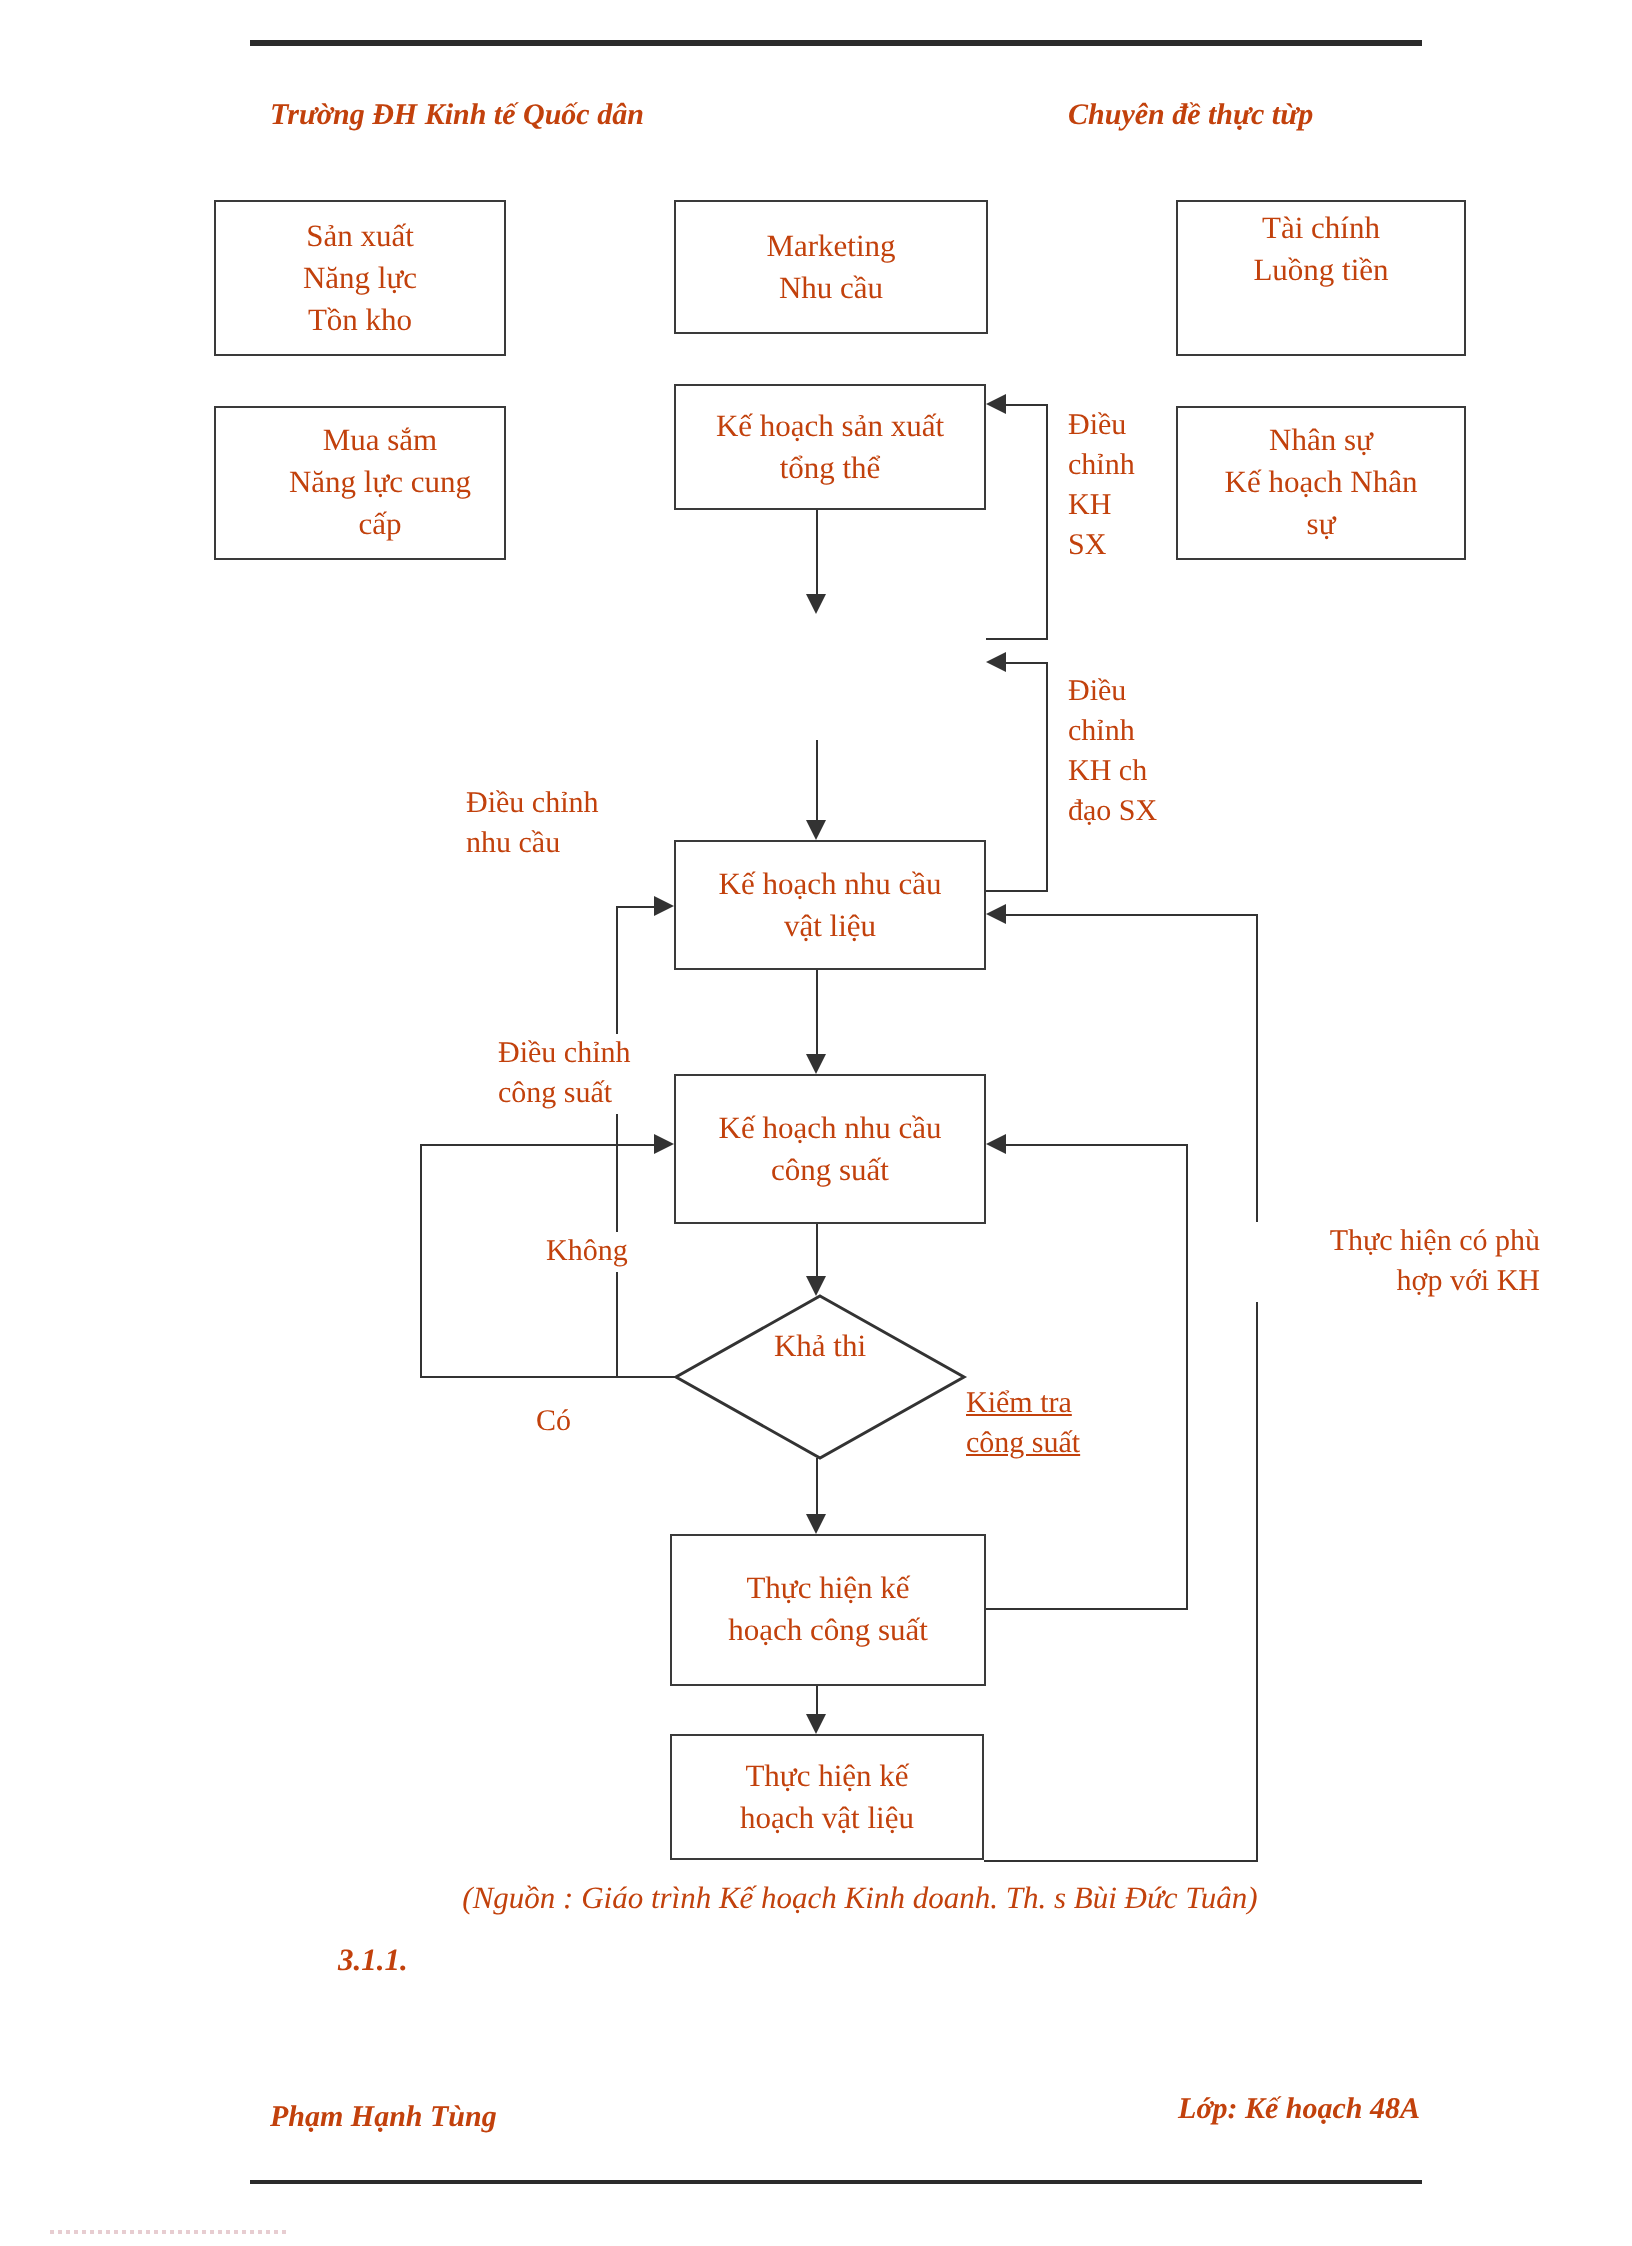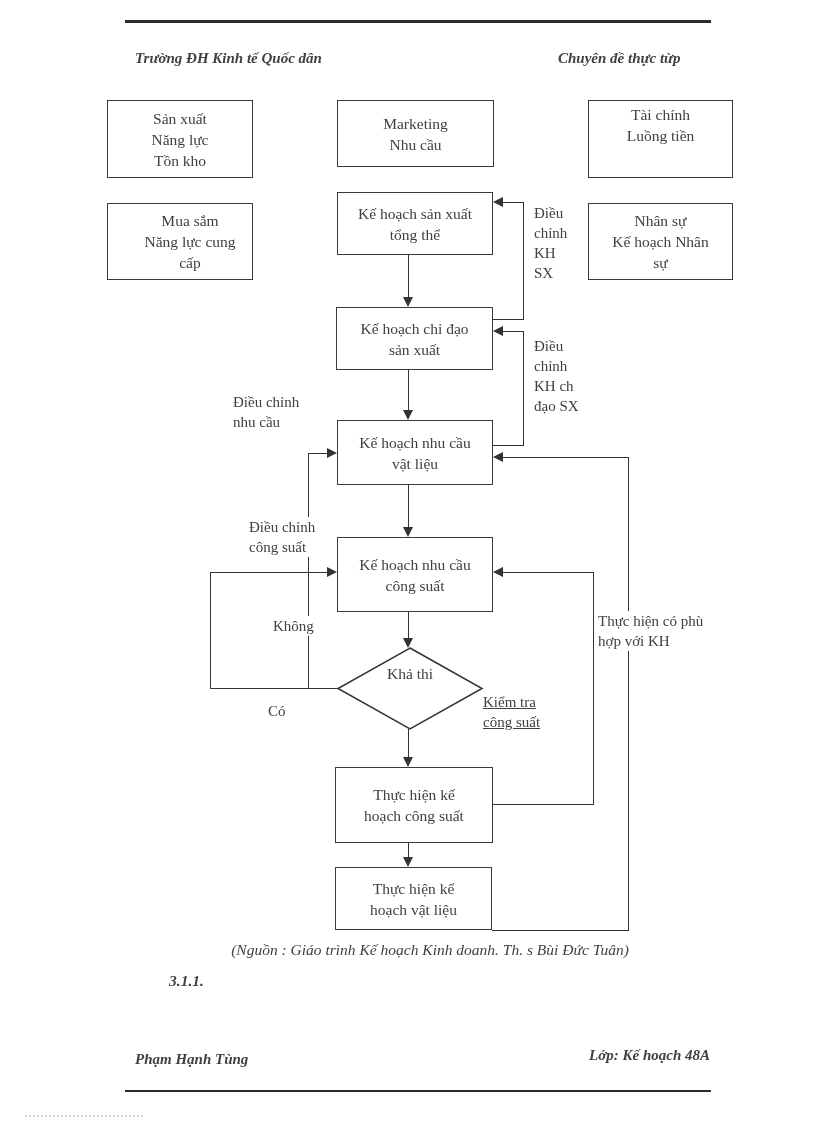--- a/index.html
+++ b/index.html
@@ -1,17 +1,17 @@
 <!DOCTYPE html>
 <html><head>
 <meta charset="utf-8">
 <style>
   html,body{margin:0;padding:0;background:#888;}
   .page{position:relative;width:816px;height:1123px;background:#fff;margin:0 auto;
-        font-family:"Liberation Serif",serif;color:#404040;overflow:hidden;}
+        font-family:"Liberation Serif",serif;color:#c2410c;overflow:hidden;}
   .rule{position:absolute;background:#2b2b2b;height:2.5px;}
   .hdr{position:absolute;font-style:italic;font-weight:bold;font-size:15px;white-space:nowrap;}
   .pgnum{position:absolute;font-size:16px;}
   
   .bx{position:absolute;border:1.5px solid #3a3a3a;background:#fff;display:flex;
       align-items:center;justify-content:center;text-align:center;
       white-space:pre-line;font-size:15.5px;line-height:21px;box-sizing:border-box;}
   .bx.vtop{align-items:flex-start;padding-top:3px;}
   
   .hl,.vl{position:absolute;background:#333;}
@@ -33,21 +33,21 @@
   svg{position:absolute;}
 </style>
 </head>
 <body>
 
 <div class="page">
 
   <div class="rule" style="left:125px;top:20px;width:586px;"></div>
   <div class="hdr" style="left:135px;top:50px;">Trường ĐH Kinh tế Quốc dân</div>
   <div class="pgnum" style="left:422px;top:53px;margin-top:46px;">37</div>
-  <div class="hdr" style="left:558px;top:50px;font-style:italic;">Chuyên đề thực từp</div>
+  <div class="hdr" style="left:534px;top:50px;font-style:italic;">Chuyên đề thực từp</div>
 
   <div class="vl" style="left:407.5px;top:255px;height:43px;"></div>
   <div class="ad" style="left:403px;top:297px;"></div>
   <div class="vl" style="left:407.5px;top:370px;height:41px;"></div>
   <div class="ad" style="left:403px;top:410px;"></div>
   <div class="vl" style="left:407.5px;top:485px;height:43px;"></div>
   <div class="ad" style="left:403px;top:527px;"></div>
   <div class="vl" style="left:407.5px;top:612px;height:27px;"></div>
   <div class="ad" style="left:403px;top:638px;"></div>
   <div class="vl" style="left:407.5px;top:729px;height:29px;"></div>
@@ -98,22 +98,20 @@
   <div class="bx" style="left:337px;top:100px;width:157px;height:67px;">Marketing
 Nhu cầu</div>
   <div class="bx" style="left:107px;top:203px;width:146px;height:77px;padding-left:20px;">Mua sắm
 Năng lực cung
 cấp</div>
   <div class="bx" style="left:337px;top:192px;width:156px;height:63px;">Kế hoạch sản xuất
 tổng thể</div>
   <div class="bx" style="left:588px;top:203px;width:145px;height:77px;">Nhân sự
 Kế hoạch Nhân
 sự</div>
-  <div class="bx" style="left:336px;top:307px;width:157px;height:63px;">Kế hoạch chỉ đạo
-sản xuất</div>
   <div class="bx" style="left:337px;top:420px;width:156px;height:65px;">Kế hoạch nhu cầu
 vật liệu</div>
   <div class="bx" style="left:337px;top:537px;width:156px;height:75px;">Kế hoạch nhu cầu
 công suất</div>
   <div class="bx" style="left:335px;top:767px;width:158px;height:76px;">Thực hiện kế
 hoạch công suất</div>
   <div class="bx" style="left:335px;top:867px;width:157px;height:63px;">Thực hiện kế
 hoạch vật liệu</div>
 
   <div class="lbl" style="left:533px;top:203px;">Điều
@@ -125,21 +123,21 @@
 KH ch
 đạo SX</div>
   <div class="lbl" style="left:232px;top:392px;">Điều chỉnh
 nhu cầu</div>
   <div class="lbl" style="left:248px;top:517px;">Điều chỉnh
 công suất</div>
   <div class="lbl" style="left:272px;top:616px;">Không</div>
   <div class="lbl" style="left:267px;top:701px;">Có</div>
   <div class="lbl" style="left:482px;top:692px;text-decoration:underline;">Kiểm tra
 công suất</div>
-  <div class="lbl" style="left:597px;top:611px;width:172px;text-align:left;">Thực hiện có phù
+  <div class="lbl" style="left:597px;top:611px;width:172px;text-align:right;">Thực hiện có phù
 hợp với KH</div>
 
   <div class="caption" style="left:150px;top:941px;width:560px;">(Nguồn : Giáo trình Kế hoạch Kinh doanh. Th. s Bùi Đức Tuân)</div>
   <div class="heading" style="left:169px;top:972px;">3.1.1.</div>
 
   <div class="ftr" style="left:135px;top:1051px;">Phạm Hạnh Tùng</div>
   <div class="ftr" style="left:500px;top:1047px;width:210px;text-align:right;">Lớp: Kế hoạch 48A</div>
   <div class="rule" style="left:125px;top:1090px;width:586px;height:2px;"></div>
   <div class="dots" style="left:25px;top:1115px;width:118px;"></div>
 

